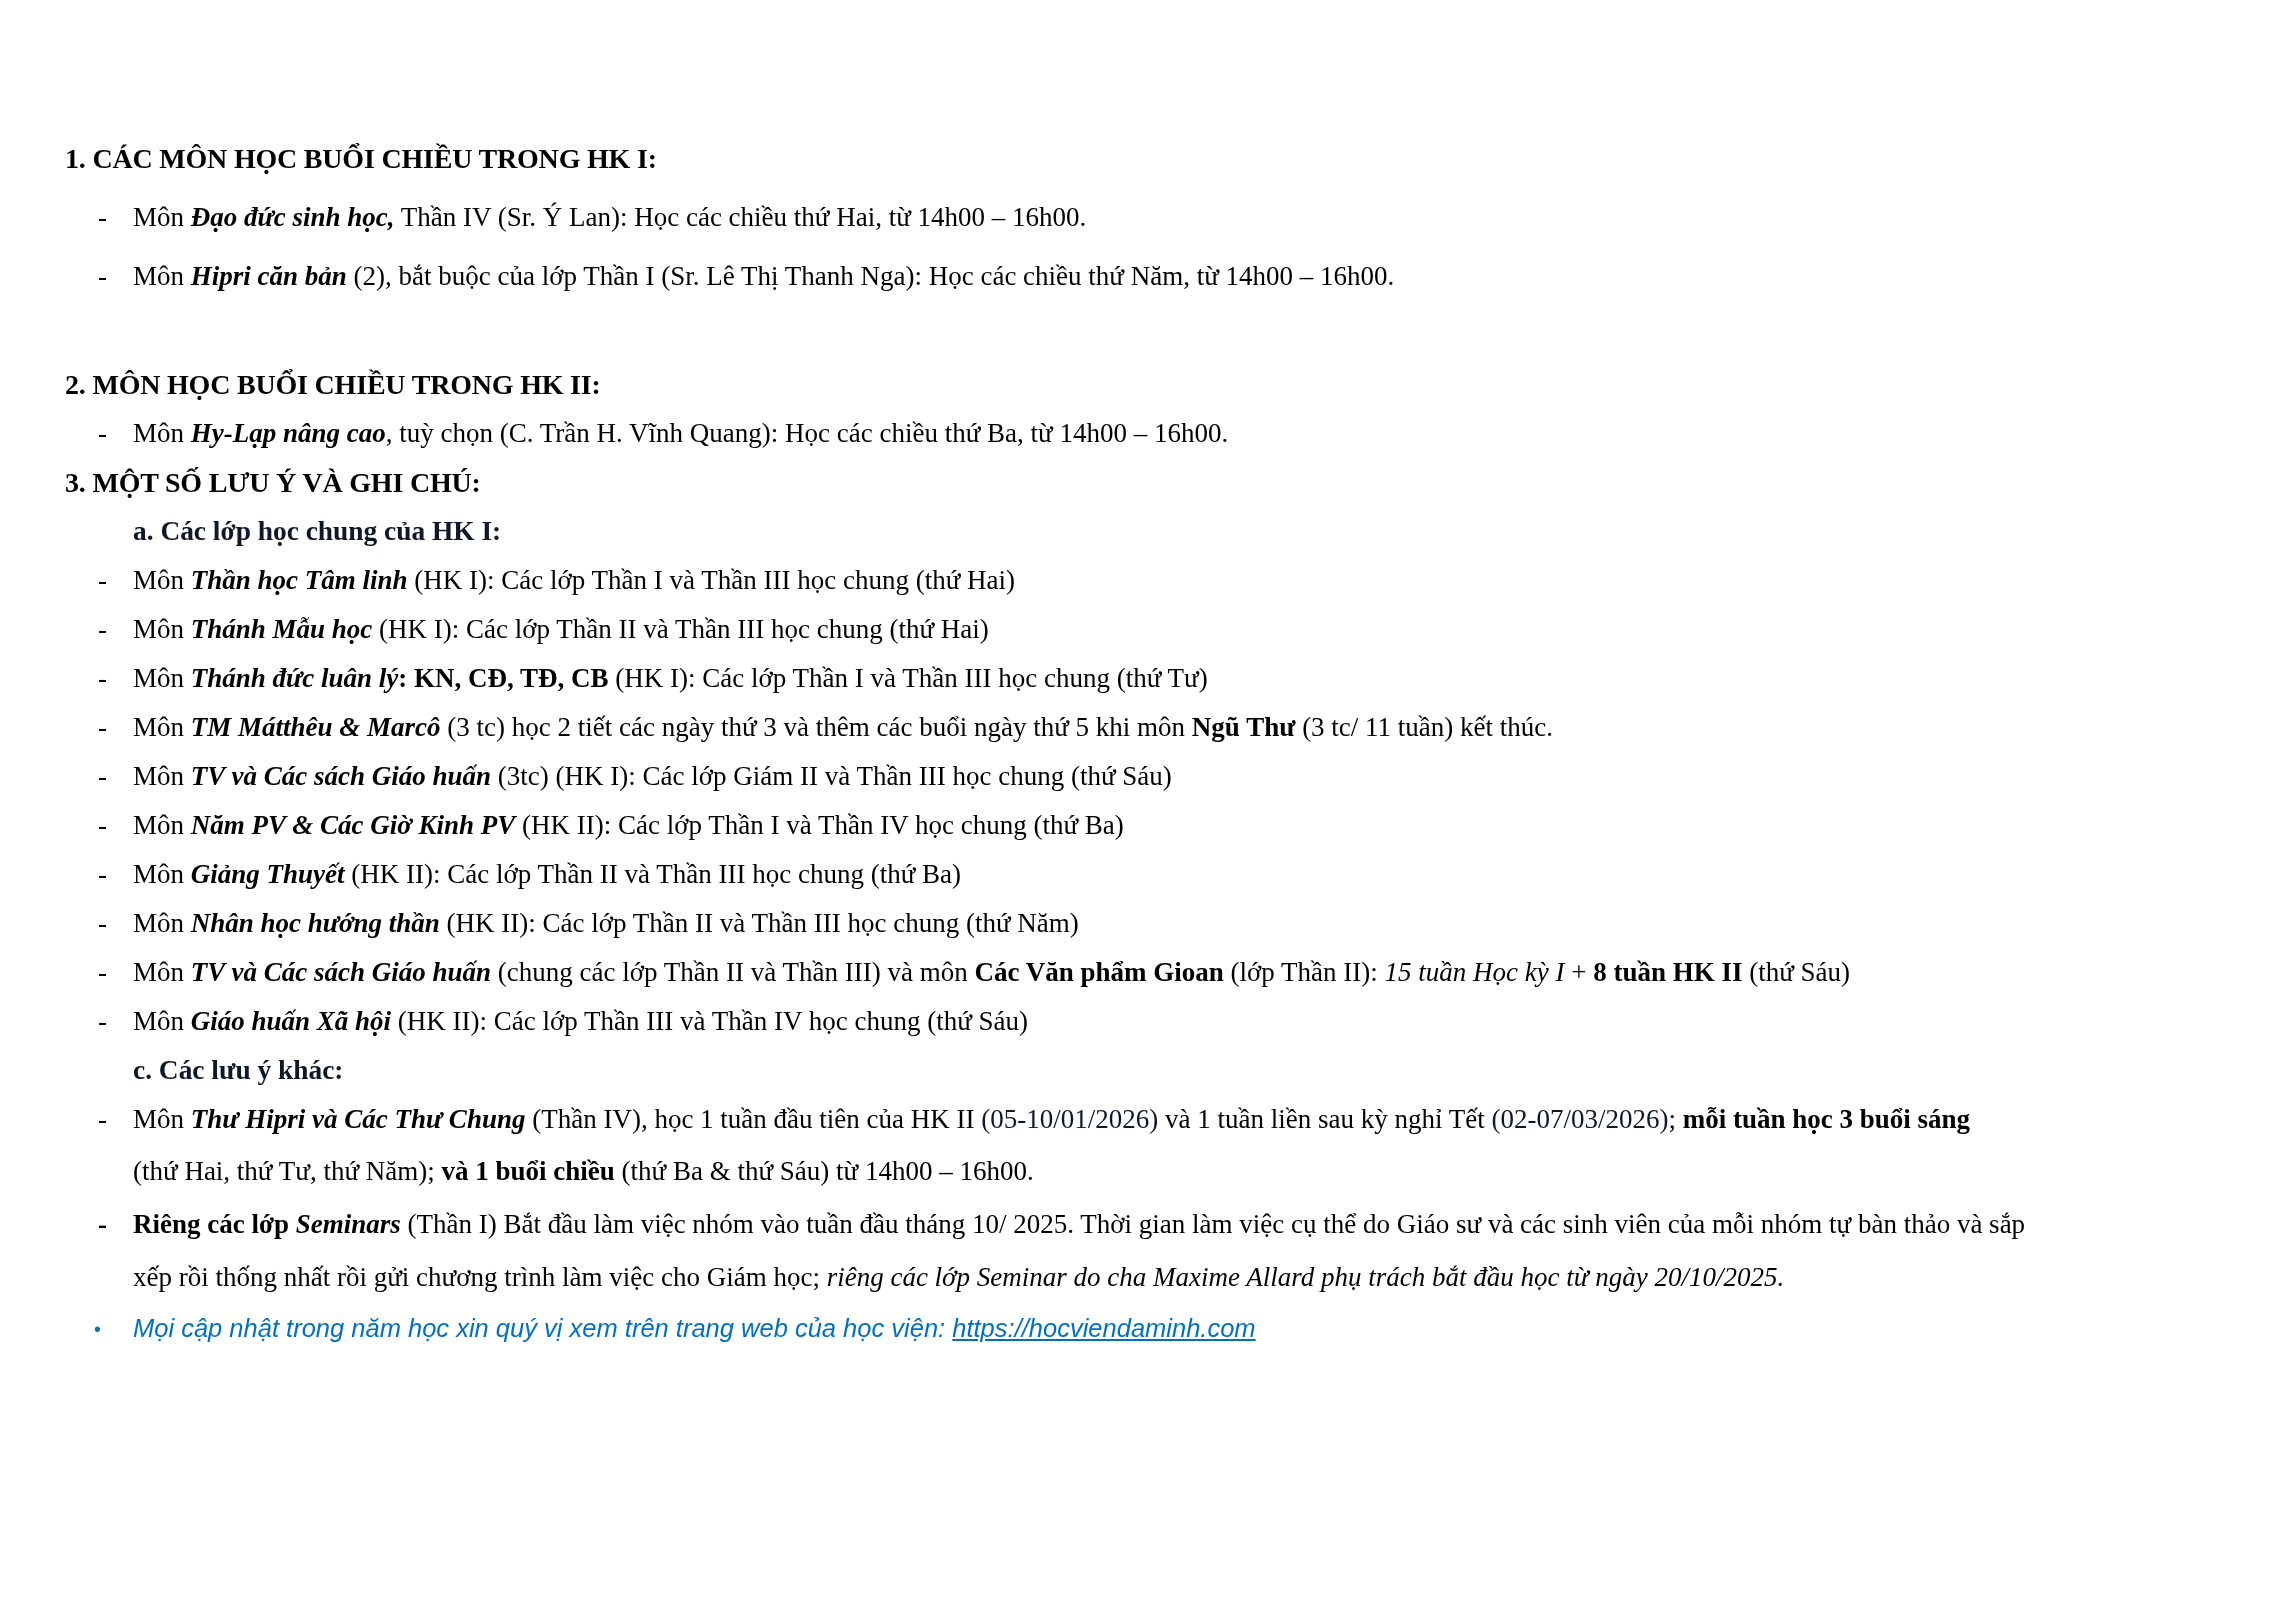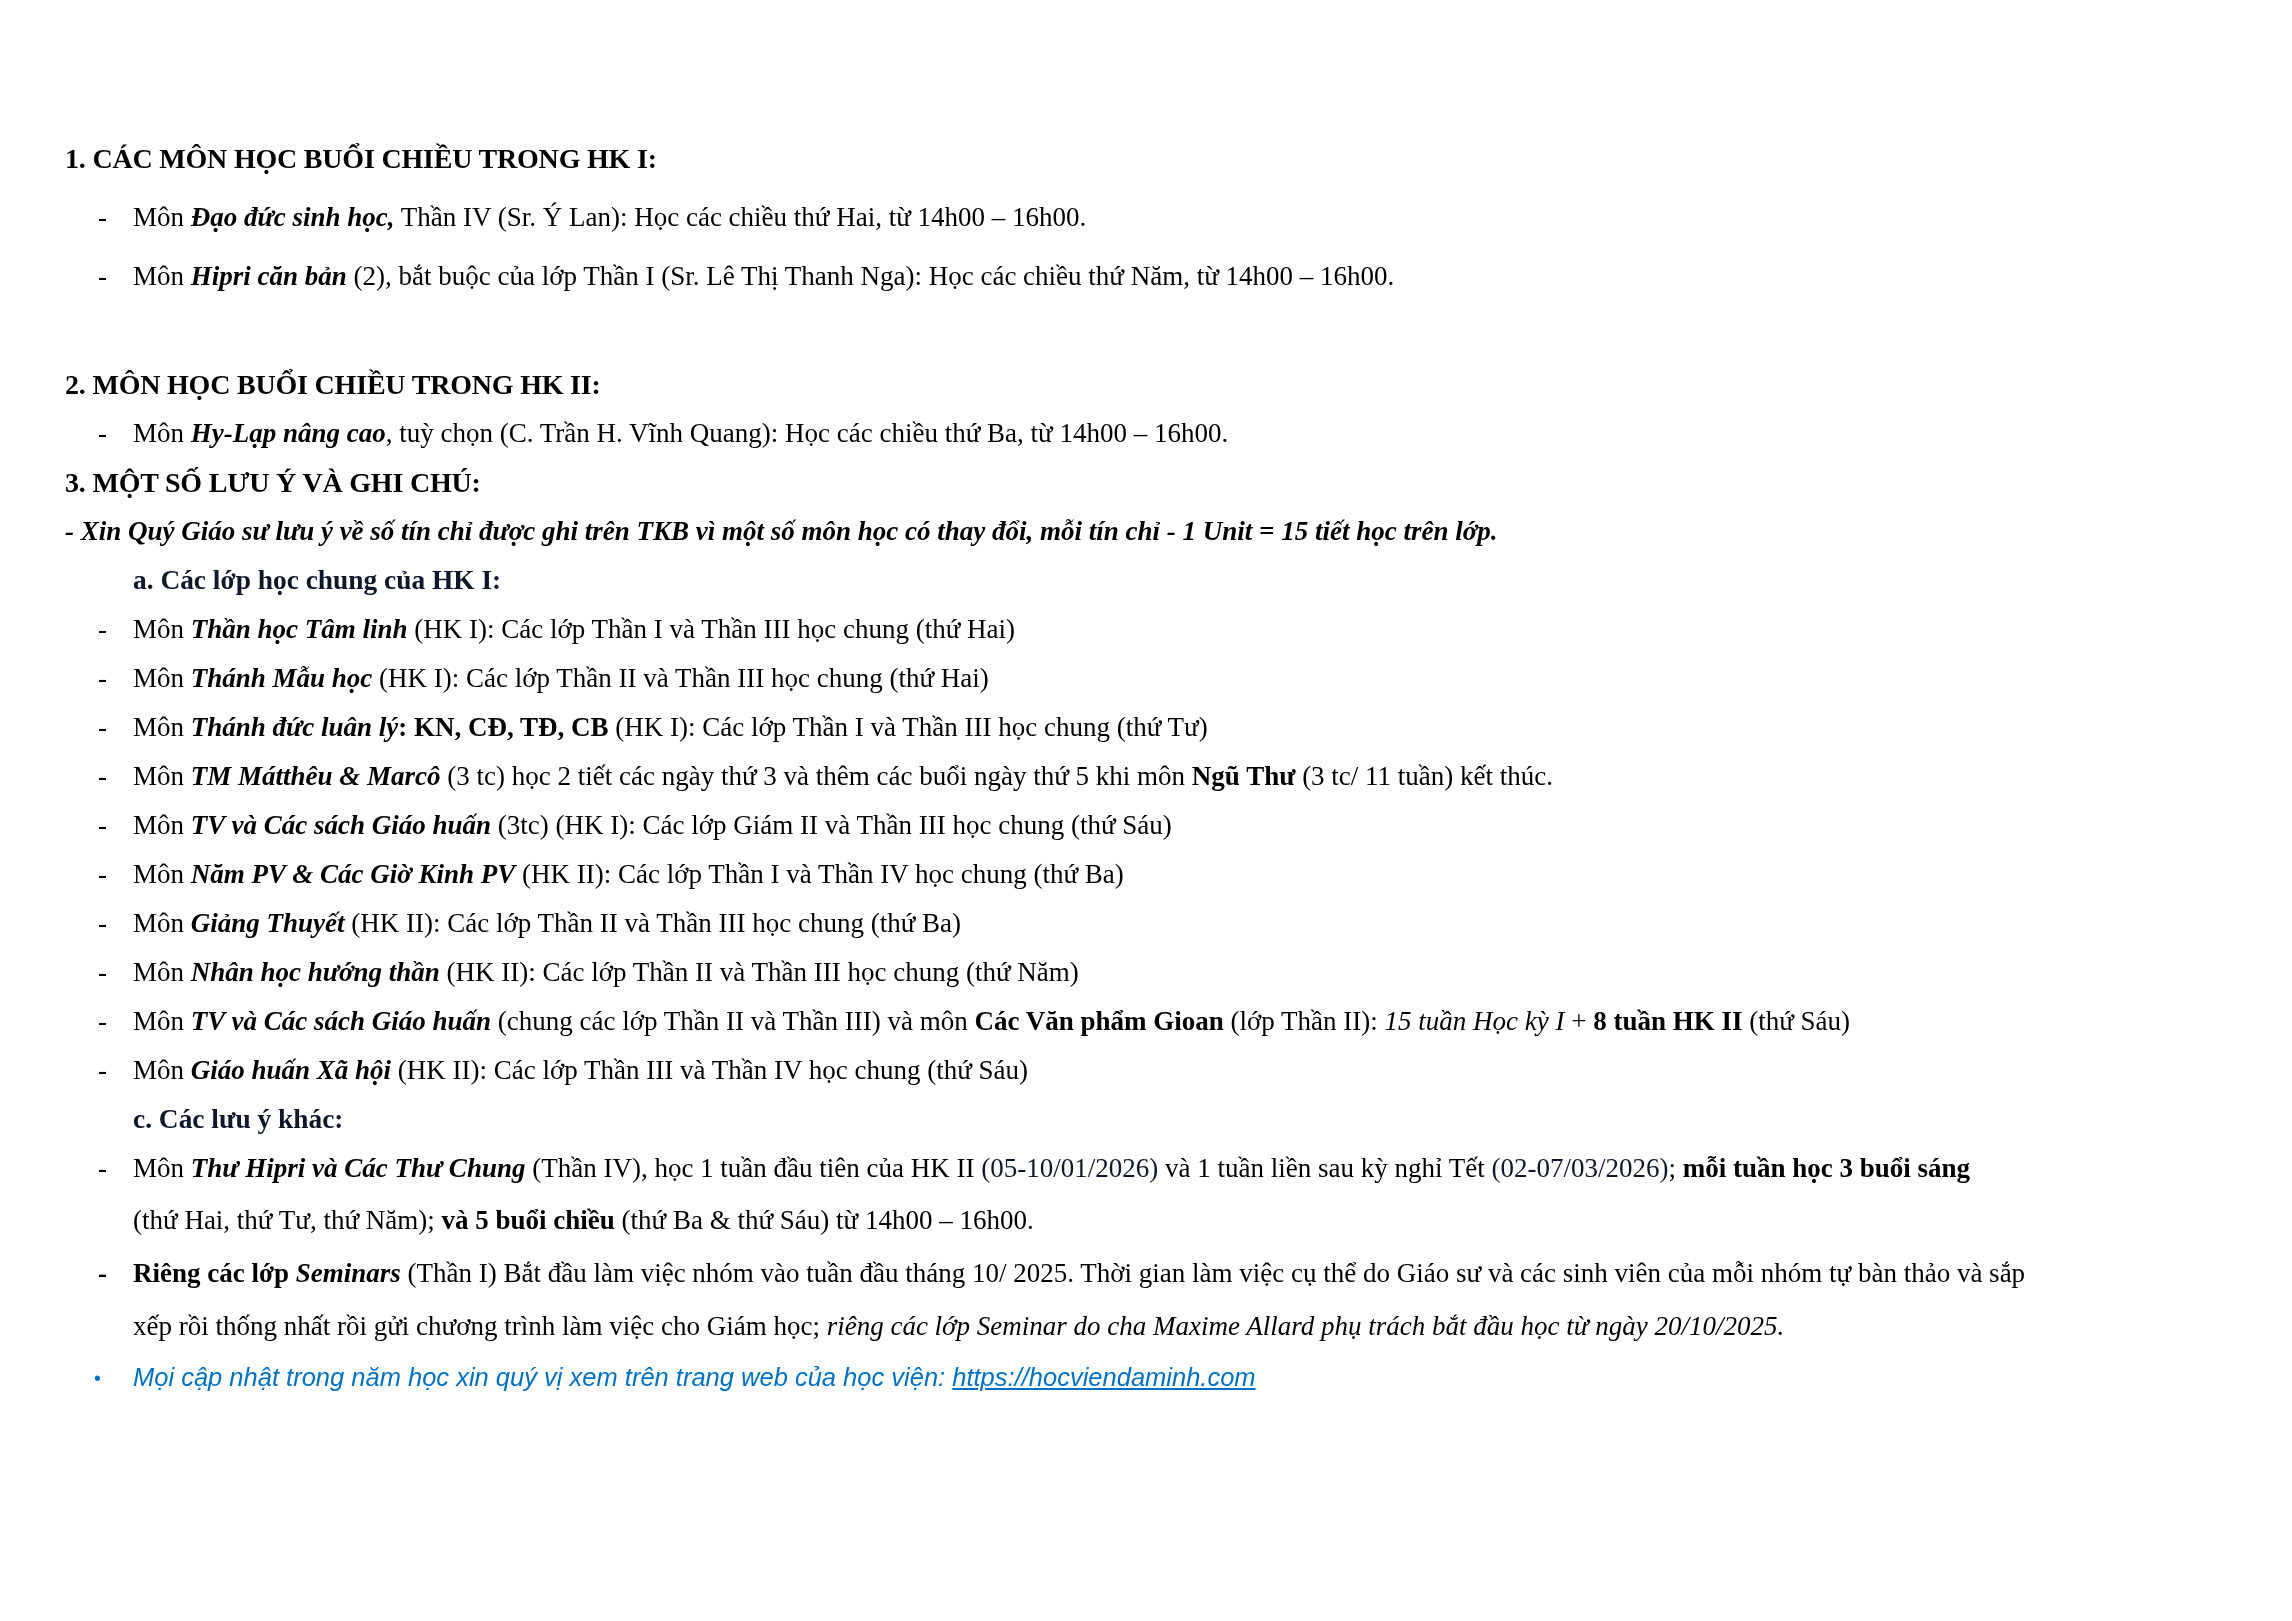--- a/index.html
+++ b/index.html
@@ -35,32 +35,31 @@
 </head>
 <body>
 
 <div class="doc">
   <div class="block h-main mt-first"><span class="b">1. CÁC MÔN HỌC BUỔI CHIỀU TRONG HK I:</span></div>
   <div class="block bullet sp10"><span class="marker">-</span><span>Môn </span><span class="b i">Đạo đức sinh học,</span><span> Thần IV (Sr. Ý Lan): Học các chiều thứ Hai, từ 14h00 – 16h00.</span></div>
   <div class="block bullet sp10"><span class="marker">-</span><span>Môn </span><span class="b i">Hipri căn bản</span><span> (2), bắt buộc của lớp Thần I  (Sr. Lê Thị Thanh Nga): Học các chiều thứ Năm, từ 14h00 – 16h00.</span></div>
   <div class="block h-main gap60"><span class="b">2. MÔN HỌC BUỔI CHIỀU TRONG HK II:</span></div>
   <div class="block bullet"><span class="marker">-</span><span>Môn </span><span class="b i">Hy-Lạp nâng cao</span><span>, tuỳ chọn (C. Trần H. Vĩnh Quang): Học các chiều thứ Ba, từ 14h00 – 16h00.</span></div>
   <div class="block h-main"><span class="b">3. MỘT SỐ LƯU Ý VÀ GHI CHÚ:</span></div>
-  <div class="block note"><span class="b i">- Xin Quý Giáo sư lưu ý về số tín chỉ được ghi trên TKB vì một số môn học có thay đổi, mỗi tín chỉ - 1 Unit = 15 tiết học trên lớp.</span></div>
   <div class="block sub"><span class="b red">a. Các lớp học chung của HK I:</span></div>
   <div class="block bullet"><span class="marker">-</span><span>Môn </span><span class="b i">Thần học Tâm linh</span><span> (HK I): Các lớp Thần I và Thần III học chung (thứ Hai)</span></div>
   <div class="block bullet"><span class="marker">-</span><span>Môn </span><span class="b i">Thánh Mẫu học</span><span> (HK I): Các lớp Thần II và Thần III học chung (thứ Hai)</span></div>
   <div class="block bullet"><span class="marker">-</span><span>Môn </span><span class="b i">Thánh đức luân lý</span><span class="b">: KN, CĐ, TĐ, CB</span><span> (HK I): Các lớp Thần I và Thần III học chung (thứ Tư)</span></div>
   <div class="block bullet"><span class="marker">-</span><span>Môn </span><span class="b i">TM Mátthêu &amp; Marcô</span><span> (3 tc) học 2 tiết các ngày thứ 3 và thêm các buổi ngày thứ 5 khi môn </span><span class="b">Ngũ Thư</span><span> (3 tc/ 11 tuần) kết thúc.</span></div>
   <div class="block bullet"><span class="marker">-</span><span>Môn </span><span class="b i">TV và Các sách Giáo huấn</span><span> (3tc) (HK I): Các lớp Giám II và Thần III học chung (thứ Sáu)</span></div>
   <div class="block bullet"><span class="marker">-</span><span>Môn </span><span class="b i">Năm PV &amp; Các Giờ Kinh PV</span><span> (HK II): Các lớp Thần I và Thần IV học chung (thứ Ba)</span></div>
   <div class="block bullet"><span class="marker">-</span><span>Môn </span><span class="b i">Giảng Thuyết</span><span> (HK II): Các lớp Thần II và Thần III học chung (thứ Ba)</span></div>
   <div class="block bullet"><span class="marker">-</span><span>Môn </span><span class="b i">Nhân học hướng thần</span><span> (HK II): Các lớp Thần II và Thần III học chung (thứ Năm)</span></div>
   <div class="block bullet"><span class="marker">-</span><span>Môn </span><span class="b i">TV và Các sách Giáo huấn</span><span> (chung các lớp Thần II và Thần III) và môn </span><span class="b">Các Văn phẩm Gioan</span><span> (lớp Thần II): </span><span class="i">15 tuần Học kỳ I</span><span> + </span><span class="b">8 tuần HK II</span><span> (thứ Sáu)</span></div>
   <div class="block bullet"><span class="marker">-</span><span>Môn </span><span class="b i">Giáo huấn Xã hội</span><span> (HK II): Các lớp Thần III và Thần IV học chung (thứ Sáu)</span></div>
   <div class="block sub"><span class="b red">c. Các lưu ý khác:</span></div>
   <div class="block bullet"><span class="marker">-</span><span>Môn </span><span class="b i">Thư Hipri và Các Thư Chung</span><span> (Thần IV), học 1 tuần đầu tiên của HK II </span><span class="red">(05-10/01/2026)</span><span> và 1 tuần liền sau kỳ nghỉ Tết </span><span class="red">(02-07/03/2026)</span><span>; </span><span class="b">mỗi tuần học 3 buổi sáng</span></div>
-  <div class="block cont sp4"><span>(thứ Hai, thứ Tư, thứ Năm); </span><span class="b">và 5 buổi chiều</span><span> (thứ Ba &amp; thứ Sáu) từ 14h00 – 16h00.</span></div>
+  <div class="block cont sp4"><span>(thứ Hai, thứ Tư, thứ Năm); </span><span class="b">và 1 buổi chiều</span><span> (thứ Ba &amp; thứ Sáu) từ 14h00 – 16h00.</span></div>
   <div class="block bullet bullet-bold sp4"><span class="marker">-</span><span class="b">Riêng các lớp </span><span class="b i">Seminars</span><span>  (Thần I) Bắt đầu làm việc nhóm vào tuần đầu tháng 10/ 2025. Thời gian làm việc cụ thể do Giáo sư và các sinh viên của mỗi nhóm tự bàn thảo và sắp</span></div>
   <div class="block cont sp4"><span>xếp rồi thống nhất rồi gửi chương trình làm việc cho Giám học; </span><span class="i">riêng các lớp Seminar do cha Maxime Allard phụ trách bắt đầu học từ ngày 20/10/2025.</span></div>
   <div class="block web sp2"><span class="marker blue">•</span><span class="i blue">Mọi cập nhật trong năm học xin quý vị xem trên trang web của học viện: </span><a class="i blue u link" href="#">https://hocviendaminh.com</a></div>
 </div>
 
 
 </body></html>

